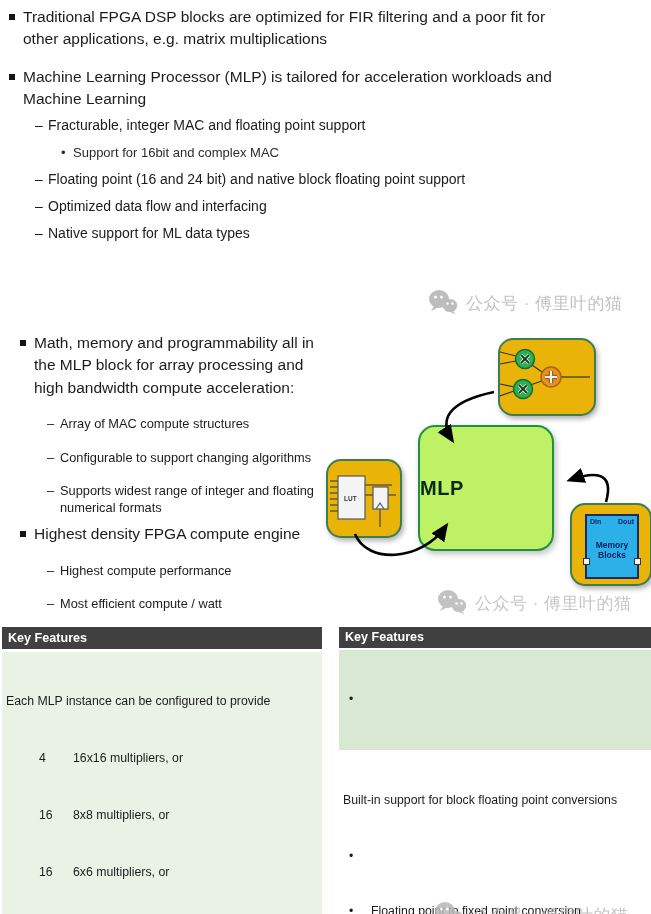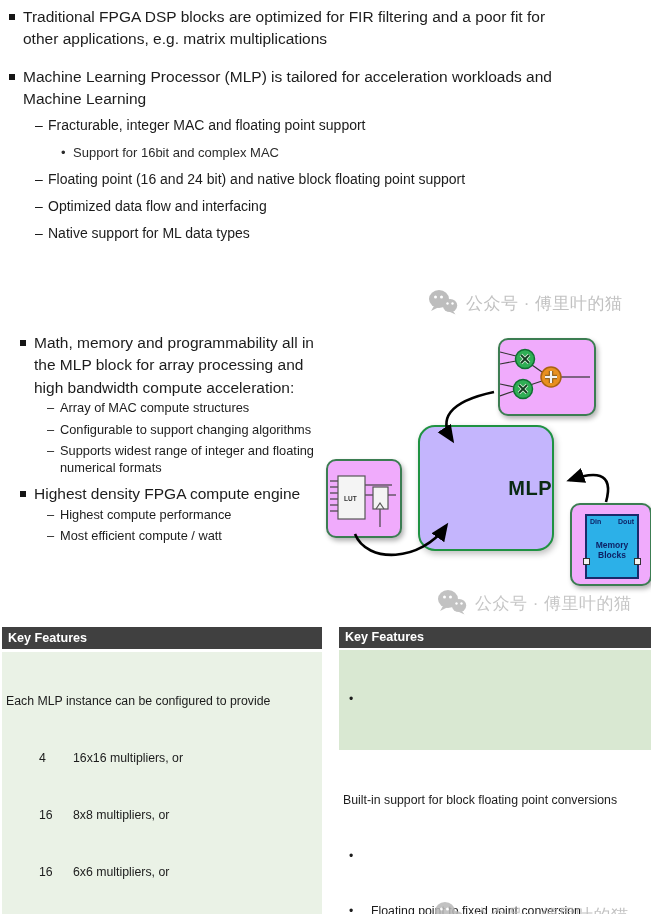--- a/index.html
+++ b/index.html
@@ -14,30 +14,30 @@
   .dot{position:relative;padding-left:12px;white-space:pre-line;}
   .dot::before{content:"\2022";position:absolute;left:0;top:0;}
 
   #sec1{position:absolute;left:8px;top:6px;width:640px;}
   #sec1 .b2{margin-top:16px;}
   #sec1 .dash{font-size:14px;line-height:19px;margin:6px 0 8px 27px;}
   #sec1 .dot{font-size:13px;line-height:19px;margin:8px 0 8px 53px;color:#2b2b2b;}
 
   #sec2{position:absolute;left:19px;top:332px;width:322px;}
   #sec2 .l1{font-size:15.5px;line-height:22.4px;}
-  #sec2 .dash{font-size:12.8px;line-height:16.5px;margin:1px 0 5px 28px;}
+  #sec2 .dash{font-size:12.8px;line-height:16.5px;margin:17px 0 5px 28px;}
   #sec2 .b2{margin-top:7px;}
 
   
   #diagram{position:absolute;left:325px;top:332px;width:326px;height:268px;}
-  .grayblk{position:absolute;background:#f0abfc;border:2px solid #3c7d52;border-radius:10px;
+  .grayblk{position:absolute;background:#eab308;border:2px solid #3c7d52;border-radius:15px;
            box-shadow:2px 3px 5px rgba(0,0,0,.30);}
-  #mlp{position:absolute;left:93px;top:93px;width:132px;height:122px;background:#c4b5fd;
+  #mlp{position:absolute;left:93px;top:93px;width:132px;height:122px;background:#bef264;
        border:2px solid #1f9242;border-radius:17px;box-shadow:2px 3px 6px rgba(0,0,0,.25);
-       display:flex;align-items:center;justify-content:flex-end;}
+       display:flex;align-items:center;justify-content:flex-start;}
   #mlp .lbl{font-size:20px;font-weight:bold;color:#0a2a12;letter-spacing:.5px;}
   #arrows{position:absolute;left:0;top:0;}
   .blksvg{position:absolute;left:0;top:0;}
 
   #memblk .blue{position:absolute;left:13px;top:9px;width:50px;height:61px;background:#2cb0e8;
                 border:2px solid #1a2a6b;}
   #memblk .din{position:absolute;left:3px;top:2px;font-size:7px;font-weight:bold;color:#0d1f63;}
   #memblk .dout{position:absolute;right:3px;top:2px;font-size:7px;font-weight:bold;color:#0d1f63;}
   #memblk .mtitle{position:absolute;left:0;top:24px;width:100%;text-align:center;font-size:8.5px;
                   font-weight:bold;color:#0d1f63;line-height:10px;white-space:pre-line;}

